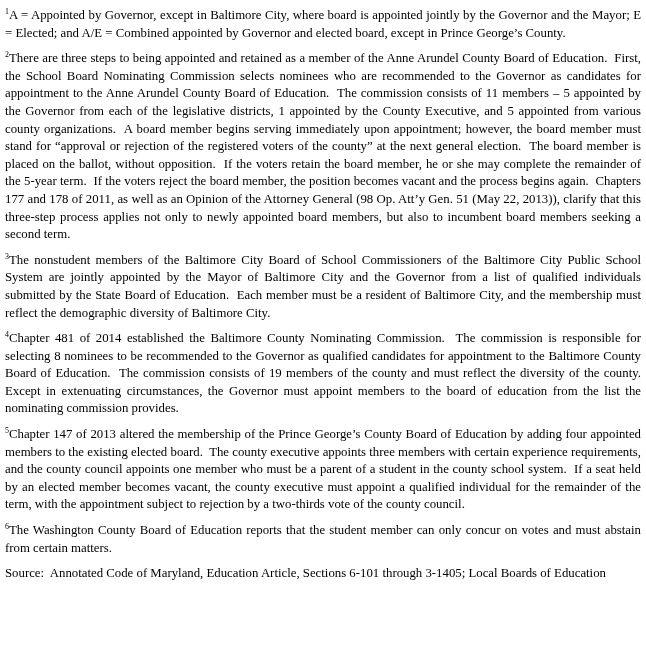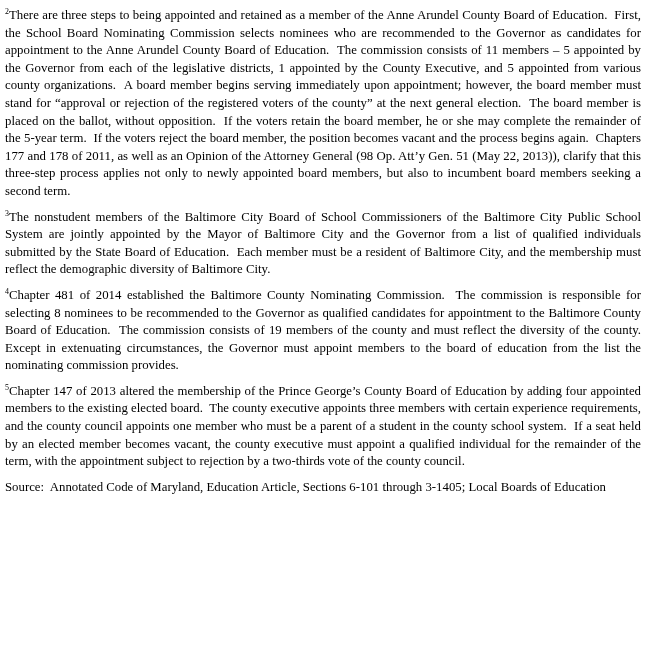--- a/index.html
+++ b/index.html
@@ -38,25 +38,27 @@
     line-height: 0;
     vertical-align: super;
     white-space: nowrap;
   }
 </style>
 </head>
 <body>
 
 <div class="page">
 
+  <p class="footnote"><sup class="fn-marker">1</sup><span class="fn-text">A = Appointed by Governor, except in Baltimore City, where board is appointed jointly by the Governor and the Mayor; E = Elected; and A/E = Combined appointed by Governor and elected board, except in Prince George’s County.</span></p>
 
   <p class="footnote"><sup class="fn-marker">2</sup><span class="fn-text">There are three steps to being appointed and retained as a member of the Anne Arundel County Board of Education.  First, the School Board Nominating Commission selects nominees who are recommended to the Governor as candidates for appointment to the Anne Arundel County Board of Education.  The commission consists of 11 members – 5 appointed by the Governor from each of the legislative districts, 1 appointed by the County Executive, and 5 appointed from various county organizations.  A board member begins serving immediately upon appointment; however, the board member must stand for “approval or rejection of the registered voters of the county” at the next general election.  The board member is placed on the ballot, without opposition.  If the voters retain the board member, he or she may complete the remainder of the 5-year term.  If the voters reject the board member, the position becomes vacant and the process begins again.  Chapters 177 and 178 of 2011, as well as an Opinion of the Attorney General (98 Op. Att’y Gen. 51 (May 22, 2013)), clarify that this three-step process applies not only to newly appointed board members, but also to incumbent board members seeking a second term.</span></p>
 
   <p class="footnote"><sup class="fn-marker">3</sup><span class="fn-text">The nonstudent members of the Baltimore City Board of School Commissioners of the Baltimore City Public School System are jointly appointed by the Mayor of Baltimore City and the Governor from a list of qualified individuals submitted by the State Board of Education.  Each member must be a resident of Baltimore City, and the membership must reflect the demographic diversity of Baltimore City.</span></p>
 
   <p class="footnote"><sup class="fn-marker">4</sup><span class="fn-text">Chapter 481 of 2014 established the Baltimore County Nominating Commission.  The commission is responsible for selecting 8 nominees to be recommended to the Governor as qualified candidates for appointment to the Baltimore County Board of Education.  The commission consists of 19 members of the county and must reflect the diversity of the county.  Except in extenuating circumstances, the Governor must appoint members to the board of education from the list the nominating commission provides.</span></p>
 
   <p class="footnote"><sup class="fn-marker">5</sup><span class="fn-text">Chapter 147 of 2013 altered the membership of the Prince George’s County Board of Education by adding four appointed members to the existing elected board.  The county executive appoints three members with certain experience requirements, and the county council appoints one member who must be a parent of a student in the county school system.  If a seat held by an elected member becomes vacant, the county executive must appoint a qualified individual for the remainder of the term, with the appointment subject to rejection by a two-thirds vote of the county council.</span></p>
 
+  <p class="footnote"><sup class="fn-marker">6</sup><span class="fn-text">The Washington County Board of Education reports that the student member can only concur on votes and must abstain from certain matters.</span></p>
 
   <p class="source"><span class="source-text">Source:  Annotated Code of Maryland, Education Article, Sections 6-101 through 3-1405; Local Boards of Education</span></p>
 
 </div>
 
 </body></html>

